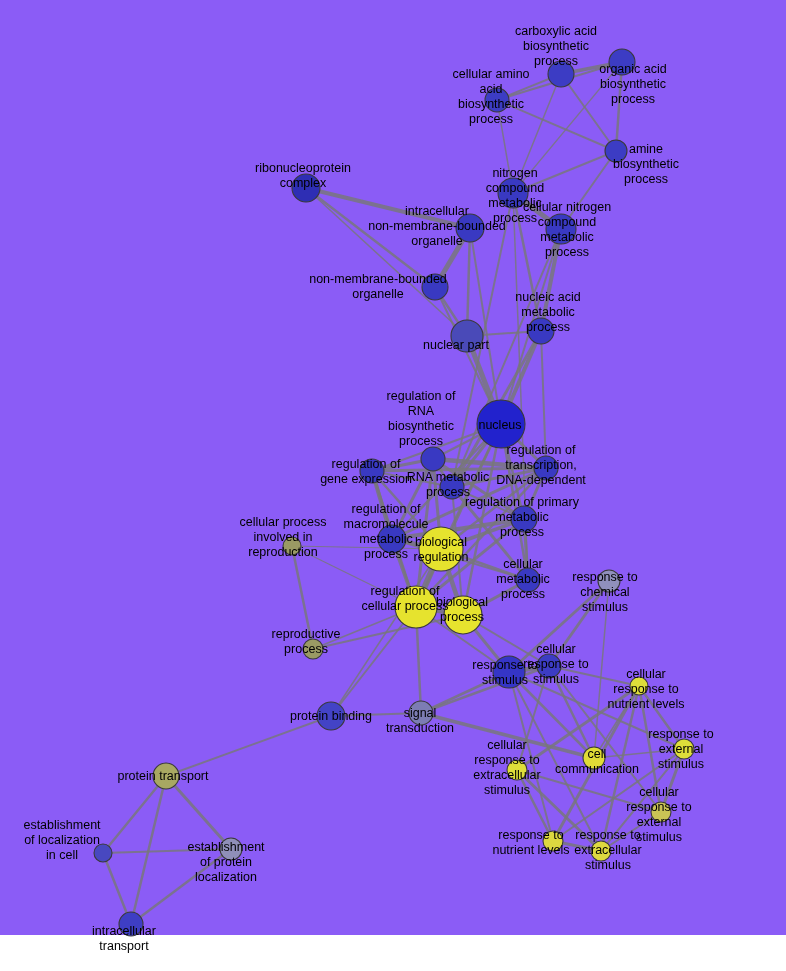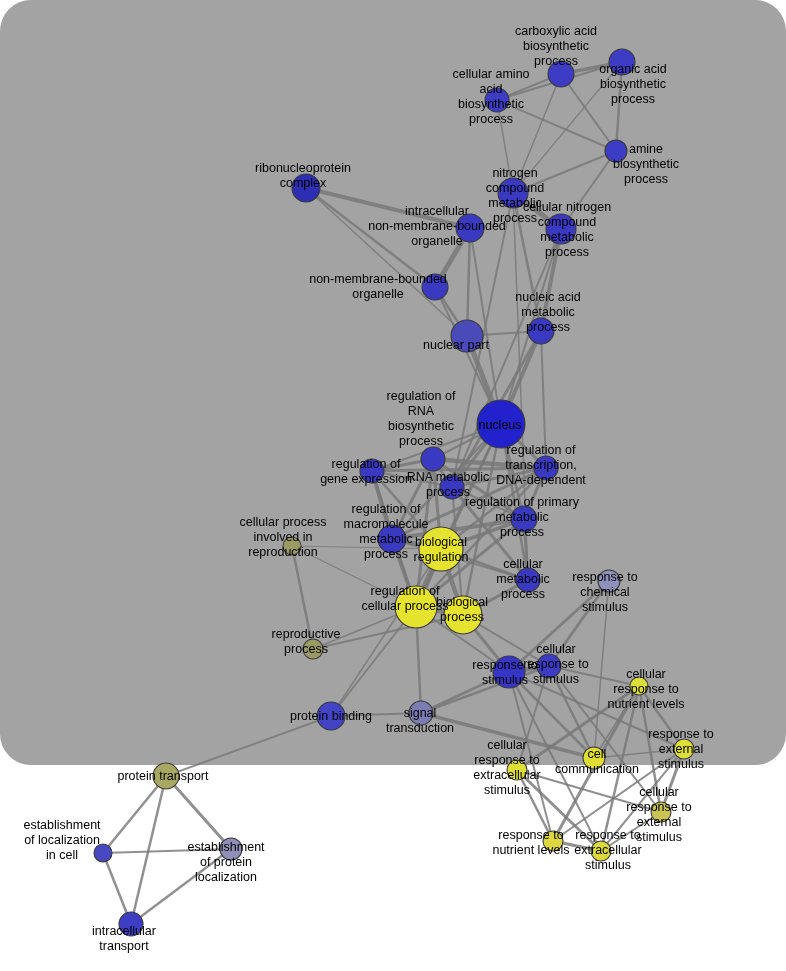--- a/index.html
+++ b/index.html
@@ -7,23 +7,22 @@
     padding: 0;
     background: #ffffff;
     width: 786px;
     height: 971px;
     overflow: hidden;
     font-family: "Liberation Sans", sans-serif;
   }
   .canvas {
     position: relative;
     width: 786px;
-    height: 765px;
-    background: #a3a3a3;
-    border-radius: 31px;
+    height: 935px;
+    background: #8b5cf6;
   }
   svg text {
     font-family: "Liberation Sans", sans-serif;
     fill: #000000;
     text-anchor: middle;
   }
   svg circle.node {
     cursor: pointer;
   }
 </style>

